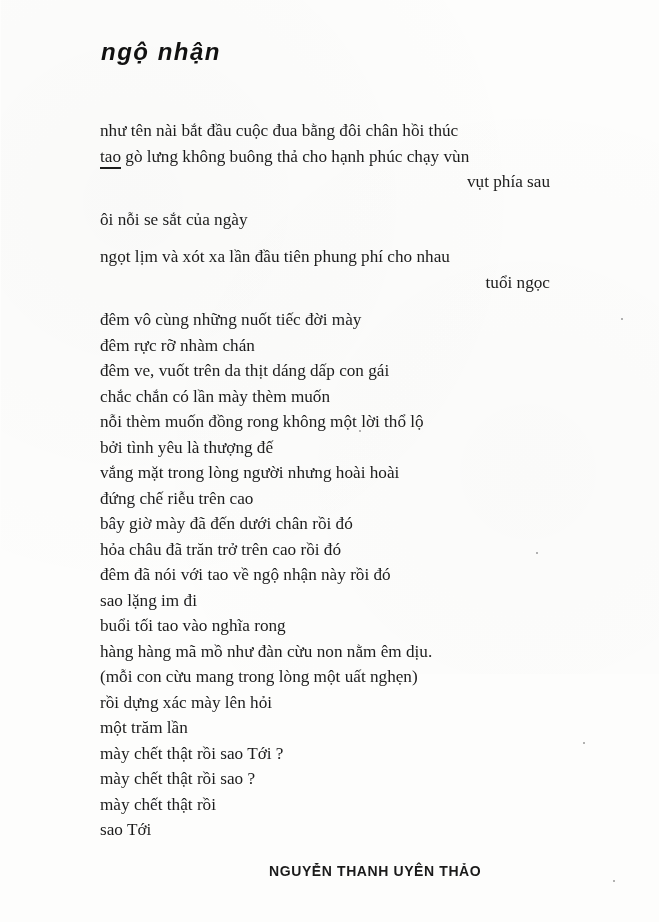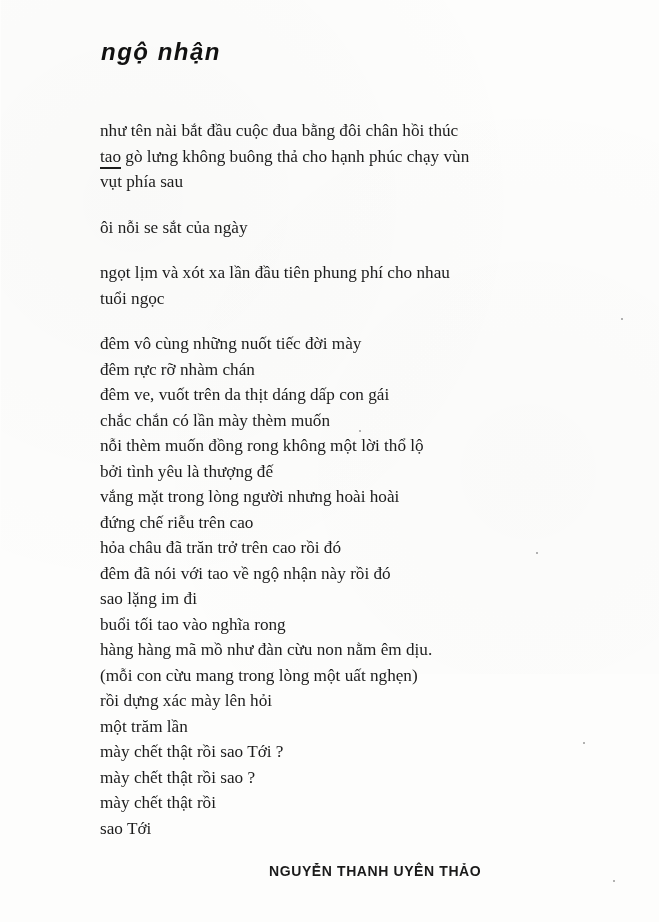--- a/index.html
+++ b/index.html
@@ -45,24 +45,25 @@
       font-size: 17.2px;
       line-height: 25.5px;
       color: #1c1c1c;
     }
     .line {
       display: block;
       white-space: nowrap;
       margin: 0;
     }
     .line.cont {
+      text-align: right;
       padding-right: 0;
     }
     .line.gap-before {
-      margin-top: 20px;
+      margin-top: 12px;
     }
     .tao-underline {
       text-decoration: underline;
       text-decoration-thickness: 2px;
       text-underline-offset: 5px;
     }
     .author {
       position: absolute;
       left: 268px;
       top: 863px;
@@ -94,20 +95,21 @@
     <span class="line gap-before">ngọt  lịm và xót  xa  lần đầu tiên phung  phí cho nhau</span>
     <span class="line cont">tuổi  ngọc</span>
     <span class="line gap-before">đêm vô cùng những nuốt  tiếc đời mày</span>
     <span class="line">đêm rực rỡ  nhàm  chán</span>
     <span class="line">đêm  ve, vuốt trên  da  thịt dáng dấp con  gái</span>
     <span class="line">chắc  chắn có lần mày  thèm  muốn</span>
     <span class="line">nỗi thèm muốn  đồng rong  không  một lời  thổ lộ</span>
     <span class="line">bởi tình  yêu là  thượng  đế</span>
     <span class="line">vắng mặt  trong lòng người nhưng  hoài hoài</span>
     <span class="line">đứng chế riễu trên cao</span>
+    <span class="line">bây giờ mày  đã đến dưới  chân rồi đó</span>
     <span class="line">hỏa châu đã trăn trở trên cao  rồi  đó</span>
     <span class="line">đêm  đã nói  với  tao về ngộ  nhận này rồi  đó</span>
     <span class="line">sao lặng  im đi</span>
     <span class="line">buổi tối  tao vào nghĩa  rong</span>
     <span class="line">hàng hàng mã mồ  như  đàn  cừu non nằm êm dịu.</span>
     <span class="line">(mỗi con cừu  mang  trong lòng  một uất  nghẹn)</span>
     <span class="line">rồi dựng xác mày lên  hỏi</span>
     <span class="line">một trăm  lần</span>
     <span class="line">mày chết thật  rồi sao  Tới ?</span>
     <span class="line">mày  chết  thật rồi sao ?</span>

